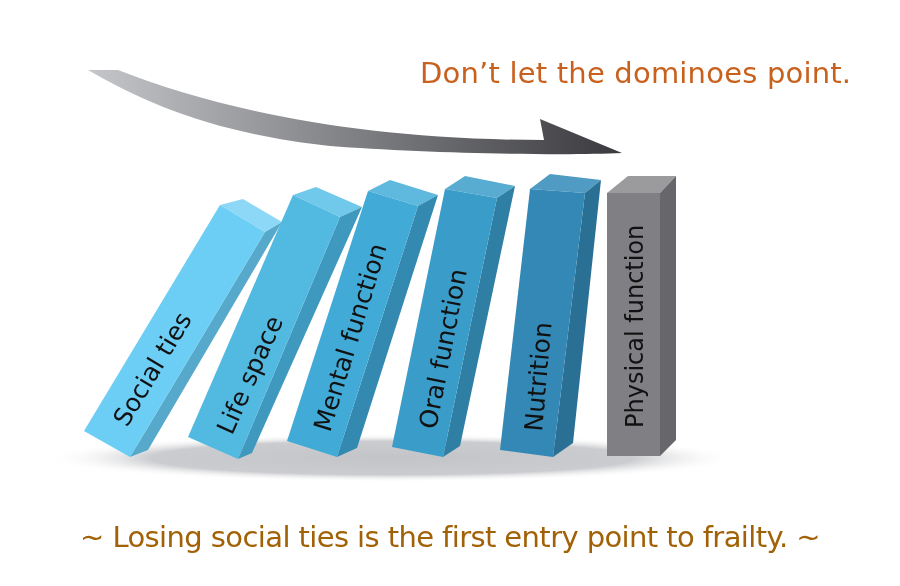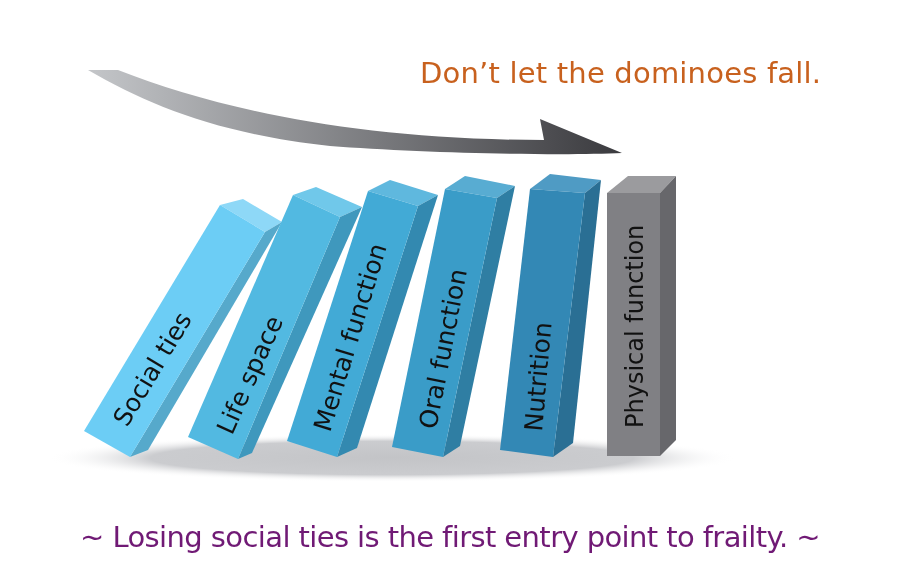--- a/index.html
+++ b/index.html
@@ -1,19 +1,19 @@
 <!DOCTYPE html>
 <html><head>
   <meta charset="utf-8">
   <style>
     html, body { margin:0; padding:0; background:#ffffff; }
     body { width:900px; height:586px; position:relative; overflow:hidden; font-family:"DejaVu Sans", sans-serif; }
     #stage { position:absolute; left:0; top:0; width:900px; height:586px; }
     .headline { position:absolute; left:420px; top:56px; font-size:29px; color:#c8611e; white-space:nowrap; letter-spacing:0.2px; }
-    .caption { position:absolute; left:0; width:900px; top:520px; text-align:center; font-size:29px; color:#701a75; white-space:nowrap; letter-spacing:-0.6px; }
+    .caption { position:absolute; left:0; width:900px; top:520px; text-align:center; font-size:29px; color:#a16207; white-space:nowrap; letter-spacing:-0.6px; }
     svg text { font-family:"DejaVu Sans", sans-serif; }
   </style>
 </head>
 <body>
 
 <div id="stage">
   <svg width="900" height="586" viewBox="0 0 900 586">
     <defs>
       <linearGradient id="arrowGrad" x1="88" y1="0" x2="622" y2="0" gradientUnits="userSpaceOnUse">
         <stop offset="0" stop-color="#c4c6c9"></stop>
@@ -68,15 +68,15 @@
     </g>
 
     <g>
       <polygon id="d6-top" points="607,193 628,176 676,176 660,193" fill="#9b9b9e"></polygon>
       <polygon id="d6-side" points="660,193 676,176 676,440 660,456" fill="#67676b"></polygon>
       <polygon id="d6-front" points="607,193 660,193 660,456 607,456" fill="#808084"></polygon>
       <text font-size="24" fill="#111" transform="translate(643,428) rotate(-90)">Physical function</text>
     </g>
   </svg>
 
-  <div class="headline">Don’t let the dominoes fall.</div>
+  <div class="headline">Don’t let the dominoes point.</div>
   <div class="caption">~ Losing social ties is the first entry point to frailty. ~</div>
 </div>
 
 </body></html>

